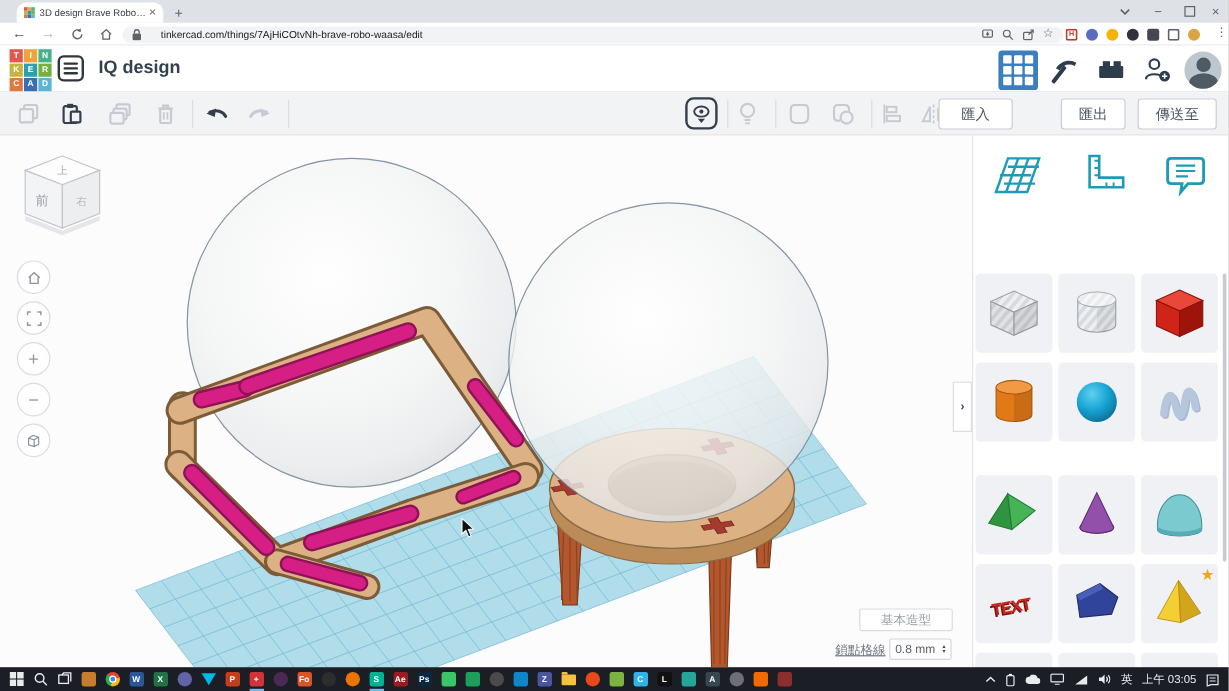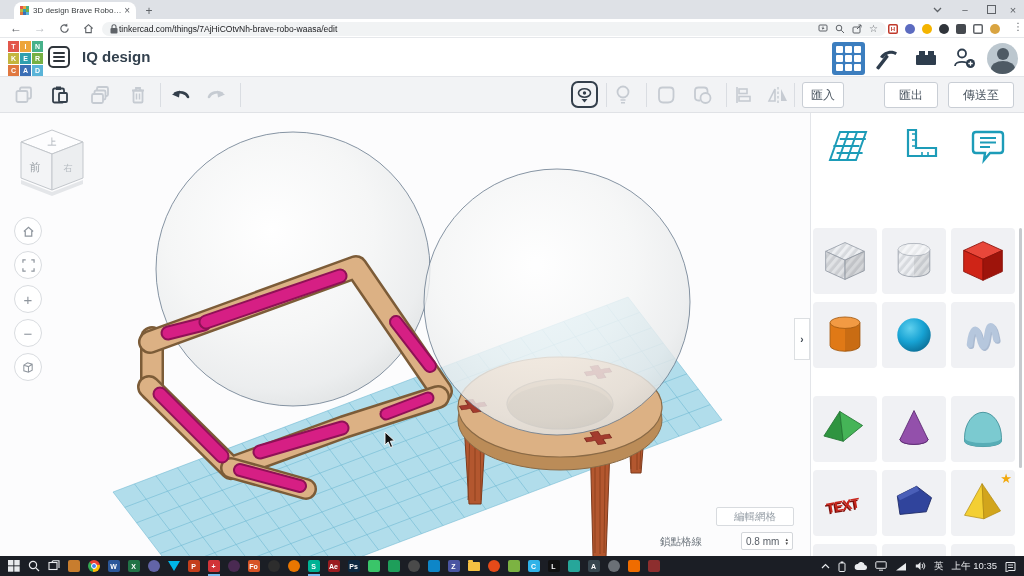--- a/index.html
+++ b/index.html
@@ -16,21 +16,21 @@
   .favicon{display:grid;grid-template-columns:repeat(3,3px);grid-auto-rows:3px;gap:0;flex:0 0 auto;}
   .favicon i{display:block;width:3px;height:3px;}
   .newtab{position:absolute;left:142px;top:4px;width:14px;height:14px;color:#5f6368;font-size:12px;
     display:flex;align-items:center;justify-content:center;}
   .wctl{position:absolute;top:0;height:19px;display:flex;align-items:center;justify-content:center;color:#5f6368;font-size:11px;width:26px;}
   .addrbar{position:absolute;left:0;top:19px;width:1024px;height:19px;background:#fff;border-bottom:1px solid #e6e8eb;box-sizing:border-box;}
   .navbtn{position:absolute;top:1px;height:16px;width:16px;color:#5f6368;font-size:12px;display:flex;align-items:center;justify-content:center;}
   .navbtn.dis{color:#b8bcc1;}
   .omnibox{position:absolute;left:102px;top:2.5px;width:784px;height:14px;background:#f1f3f4;border-radius:7px;
     display:flex;align-items:center;padding:0 8px;box-sizing:border-box;}
-  .url{font-size:8.5px;color:#202124;margin-left:1px;white-space:nowrap;flex:1;overflow:hidden;}
+  .url{font-size:8.5px;color:#202124;margin-left:16px;white-space:nowrap;flex:1;overflow:hidden;}
   .pill-ic{margin-left:7px;flex:0 0 auto;display:flex;}
   .exts{position:absolute;left:888px;top:2.5px;height:14px;display:flex;align-items:center;gap:7px;}
   .ext{width:10px;height:10px;border-radius:2px;display:flex;align-items:center;justify-content:center;font-size:6px;color:#fff;font-weight:bold;}
   .dots{position:absolute;left:1013px;top:2px;color:#5f6368;font-size:10px;}
 
   
   .tc-head{position:absolute;left:0;top:38px;width:1024px;height:39px;background:#fff;border-bottom:1px solid #e3e5e9;box-sizing:border-box;}
   .logo{position:absolute;left:8px;top:3px;display:grid;grid-template-columns:repeat(3,11px);grid-auto-rows:11px;gap:1px;}
   .logo i{display:flex;align-items:center;justify-content:center;color:#fff;font-size:7px;font-weight:bold;font-style:normal;}
   .menu-btn{position:absolute;left:48px;top:8px;width:22px;height:22px;border:2px solid #30363c;border-radius:5px;box-sizing:border-box;
@@ -57,21 +57,21 @@
 
   
   .viewport{position:absolute;left:0;top:113px;width:810px;height:443px;background:#fcfcfd;overflow:hidden;}
   .navcol{position:absolute;left:14px;top:104px;display:flex;flex-direction:column;gap:6px;}
   .navcirc{width:28px;height:28px;border-radius:50%;background:#fff;border:1px solid #d9dce0;box-sizing:border-box;
     display:flex;align-items:center;justify-content:center;color:#8e959d;font-size:15px;}
   .collapse{position:absolute;left:794px;top:205px;width:16px;height:42px;background:#fff;border:1px solid #dcdfe2;box-sizing:border-box;
     display:flex;align-items:center;justify-content:center;color:#3c4650;font-size:10px;font-weight:bold;}
   .editgrid{position:absolute;left:716px;top:394px;width:78px;height:19px;background:#fff;border:1px solid #d8dbdf;border-radius:2px;
     font-size:10.5px;color:#98a0a8;display:flex;align-items:center;justify-content:center;box-sizing:border-box;}
-  .snaplabel{position:absolute;left:660px;top:422px;font-size:10.5px;color:#6e767e;}
+  .snaplabel{position:absolute;left:696px;top:422px;font-size:10.5px;color:#6e767e;text-decoration:underline;}
   .snapdrop{position:absolute;left:741px;top:419px;width:52px;height:18px;background:#fff;border:1px solid #d3d6da;border-radius:2px;
     box-sizing:border-box;display:flex;align-items:center;justify-content:space-between;padding:0 4px;font-size:10px;color:#5a6068;}
   .spin{display:flex;flex-direction:column;line-height:4px;font-size:5px;color:#444;}
   .cursor{position:absolute;left:384px;top:318px;width:12px;height:18px;}
 
   
   .rpanel{position:absolute;left:810px;top:113px;width:214px;height:443px;background:#fff;border-left:1px solid #e3e5e9;box-sizing:border-box;}
   .pic{position:absolute;top:10px;width:46px;height:46px;display:flex;align-items:center;justify-content:center;}
   .catsel{position:absolute;left:8px;top:64px;width:197px;height:37px;border:1px solid #d2d6da;border-radius:3px;background:#fff;
     box-sizing:border-box;display:flex;align-items:center;justify-content:space-between;padding:0 10px 0 14px;}
@@ -334,21 +334,21 @@
         </svg>
     </div>
     <div class="tool" style="left:766px">
       <svg width="22" height="20" viewBox="0 0 22 20">
           <line x1="11" y1="2" x2="11" y2="18" stroke="#c6cbd2" stroke-width="1.4" stroke-dasharray="2.5,2"></line>
           <polygon points="8,4 8,16 2,16" fill="none" stroke="#c6cbd2" stroke-width="1.6"></polygon>
           <polygon points="14,4 14,16 20,16" fill="#c6cbd2"></polygon>
         </svg>
     </div>
     <div class="tsep" style="left:794px"></div>
-    <div class="tbtn" style="left:802px;width:42px">匯入</div>
+    <div class="tbtn" style="left:782px;width:62px">匯入</div>
     <div class="tbtn" style="left:884px;width:54px">匯出</div>
     <div class="tbtn" style="left:948px;width:66px">傳送至</div>
   </div>
 
   <div class="viewport">
     <svg width="810" height="443" viewBox="0 113 810 443">
 
       <g>
         <polygon points="113,492 628,297 722,420 207,615" fill="#a3d7e8" opacity="0.85"></polygon>
         <g id="plane-grid" stroke="#5fb0cc" stroke-width="0.6" opacity="0.8">
@@ -473,21 +473,21 @@
       <div class="navcirc">−</div>
       <div class="navcirc">
         <svg width="14" height="13" viewBox="0 0 15 14">
             <path d="M3,4.5 L7,2 L12,3.5 V10 L8,12 L3,10.5 Z M3,4.5 L8,6 L12,3.5 M8,6 V12" fill="none" stroke="#8e959d" stroke-width="1.1"></path>
           </svg>
       </div>
     </div>
 
     <div class="collapse">›</div>
 
-    <div class="editgrid">編輯網格</div>
+    <div class="editgrid">基本造型</div>
     <div class="snaplabel">鎖點格線</div>
     <div class="snapdrop">
       <span>0.8 mm</span>
       <span class="spin">
           <span>▴</span>
           <span>▾</span>
         </span>
     </div>
 
     <div class="cursor">
@@ -736,20 +736,20 @@
           <line x1="4" y1="9.2" x2="8" y2="9.2" stroke="#e8eaed" stroke-width="1"></line>
         </svg>
       <svg width="12" height="9" viewBox="0 0 12 9">
           <path d="M1,8.5 L11,8.5 L11,1 Z" fill="#e8eaed"></path>
         </svg>
       <svg width="11" height="10" viewBox="0 0 11 10">
           <polygon points="0.8,3.5 3,3.5 5.5,1 5.5,9 3,6.5 0.8,6.5" fill="#e8eaed"></polygon>
           <path d="M7,3 a3,3 0 0 1 0,4 M8.5,1.7 a5,5 0 0 1 0,6.6" fill="none" stroke="#e8eaed" stroke-width="1"></path>
         </svg>
       <span class="txt">英</span>
-      <span class="txt">上午 10:35</span>
+      <span class="txt">上午 03:05</span>
       <svg width="11" height="11" viewBox="0 0 11 11">
           <path d="M1,1.5 H10 V9.5 H4 L1,11 Z" fill="none" stroke="#e8eaed" stroke-width="1"></path>
           <path d="M3,4 H8 M3,6.5 H8" stroke="#e8eaed" stroke-width="0.9"></path>
         </svg>
     </div>
   </div>
 </div>
 
 </body></html>

